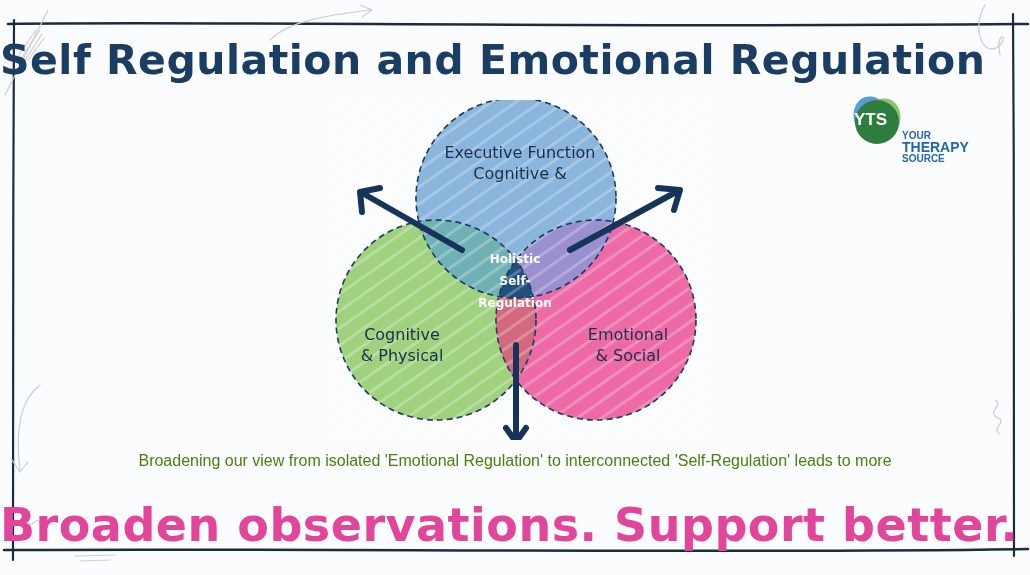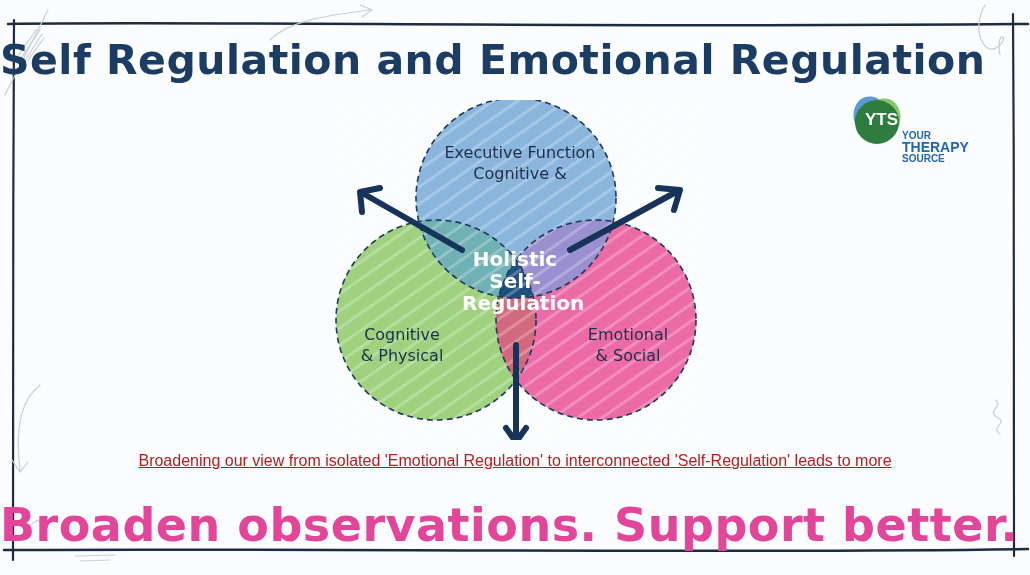--- a/index.html
+++ b/index.html
@@ -5,25 +5,25 @@
   html, body { margin:0; padding:0; }
   body { width:1030px; height:575px; background:#fbfcfd; position:relative; overflow:hidden; font-family:"DejaVu Sans", sans-serif; }
   .frame { position:absolute; inset:0; }
   .title { position:absolute; left:0; width:1030px; top:36px; text-align:left; color:#1c3d63; font-family:"DejaVu Sans", sans-serif; font-weight:bold; font-size:41px; letter-spacing:0.5px; }
   .logo { position:absolute; left:852px; top:94px; width:130px; height:52px; }
   .logo-text { position:absolute; left:50px; top:5px; color:#2167b0; font-family:"Liberation Sans", sans-serif; font-weight:bold; line-height:10px;margin-top:32px; }
   .logo-text .l1 { font-size:10px; }
   .logo-text .l2 { font-size:14px; line-height:13px; }
   .logo-text .l3 { font-size:10px; }
   .logo-mark { position:absolute; left:0; top:0; width:52px; height:52px; }
-  .logo-yts { position:absolute; left:2px; top:16px; width:44px; text-align:right; color:#fff; font-family:"Liberation Sans", sans-serif; font-weight:bold; font-size:17px; }
+  .logo-yts { position:absolute; left:2px; top:16px; width:44px; text-align:left; color:#fff; font-family:"Liberation Sans", sans-serif; font-weight:bold; font-size:17px; }
   .venn { position:absolute; left:330px; top:100px; width:380px; height:340px; }
   .vlabel { position:absolute; text-align:center; color:#1d2f4a; font-family:"DejaVu Sans", sans-serif; font-size:16px; line-height:21px; }
-  .center-label { position:absolute; left:462px; top:248px; width:106px; text-align:center; color:#ffffff; font-weight:bold; font-size:20px; line-height:22px; }
-  .caption { position:absolute; left:40px; width:950px; top:450px; text-align:center; color:#b91c1c; font-family:"Liberation Sans", sans-serif; font-size:16px; line-height:22px;text-decoration:underline; }
+  .center-label { position:absolute; left:462px; top:248px; width:106px; text-align:center; color:#ffffff; font-weight:bold; font-size:12px; line-height:22px; }
+  .caption { position:absolute; left:40px; width:950px; top:450px; text-align:center; color:#4d7c0f; font-family:"Liberation Sans", sans-serif; font-size:16px; line-height:22px; }
   .tagline { position:absolute; left:0; width:1030px; top:498px; text-align:left; color:#e2469a; font-weight:bold; font-size:46px; letter-spacing:0.5px; }
 </style>
 </head>
 <body>
 
 <svg class="frame" width="1030" height="575" viewBox="0 0 1030 575">
   <g fill="none" stroke="#1d2b40" stroke-linecap="round">
     <path d="M8 24 C 200 21, 600 28, 1028 24" stroke-width="2.5"></path>
     <path d="M14 20 C 12 200, 15 400, 13 560" stroke-width="2.2"></path>
     <path d="M1013 14 C 1015 200, 1012 400, 1014 556" stroke-width="2.2"></path>

